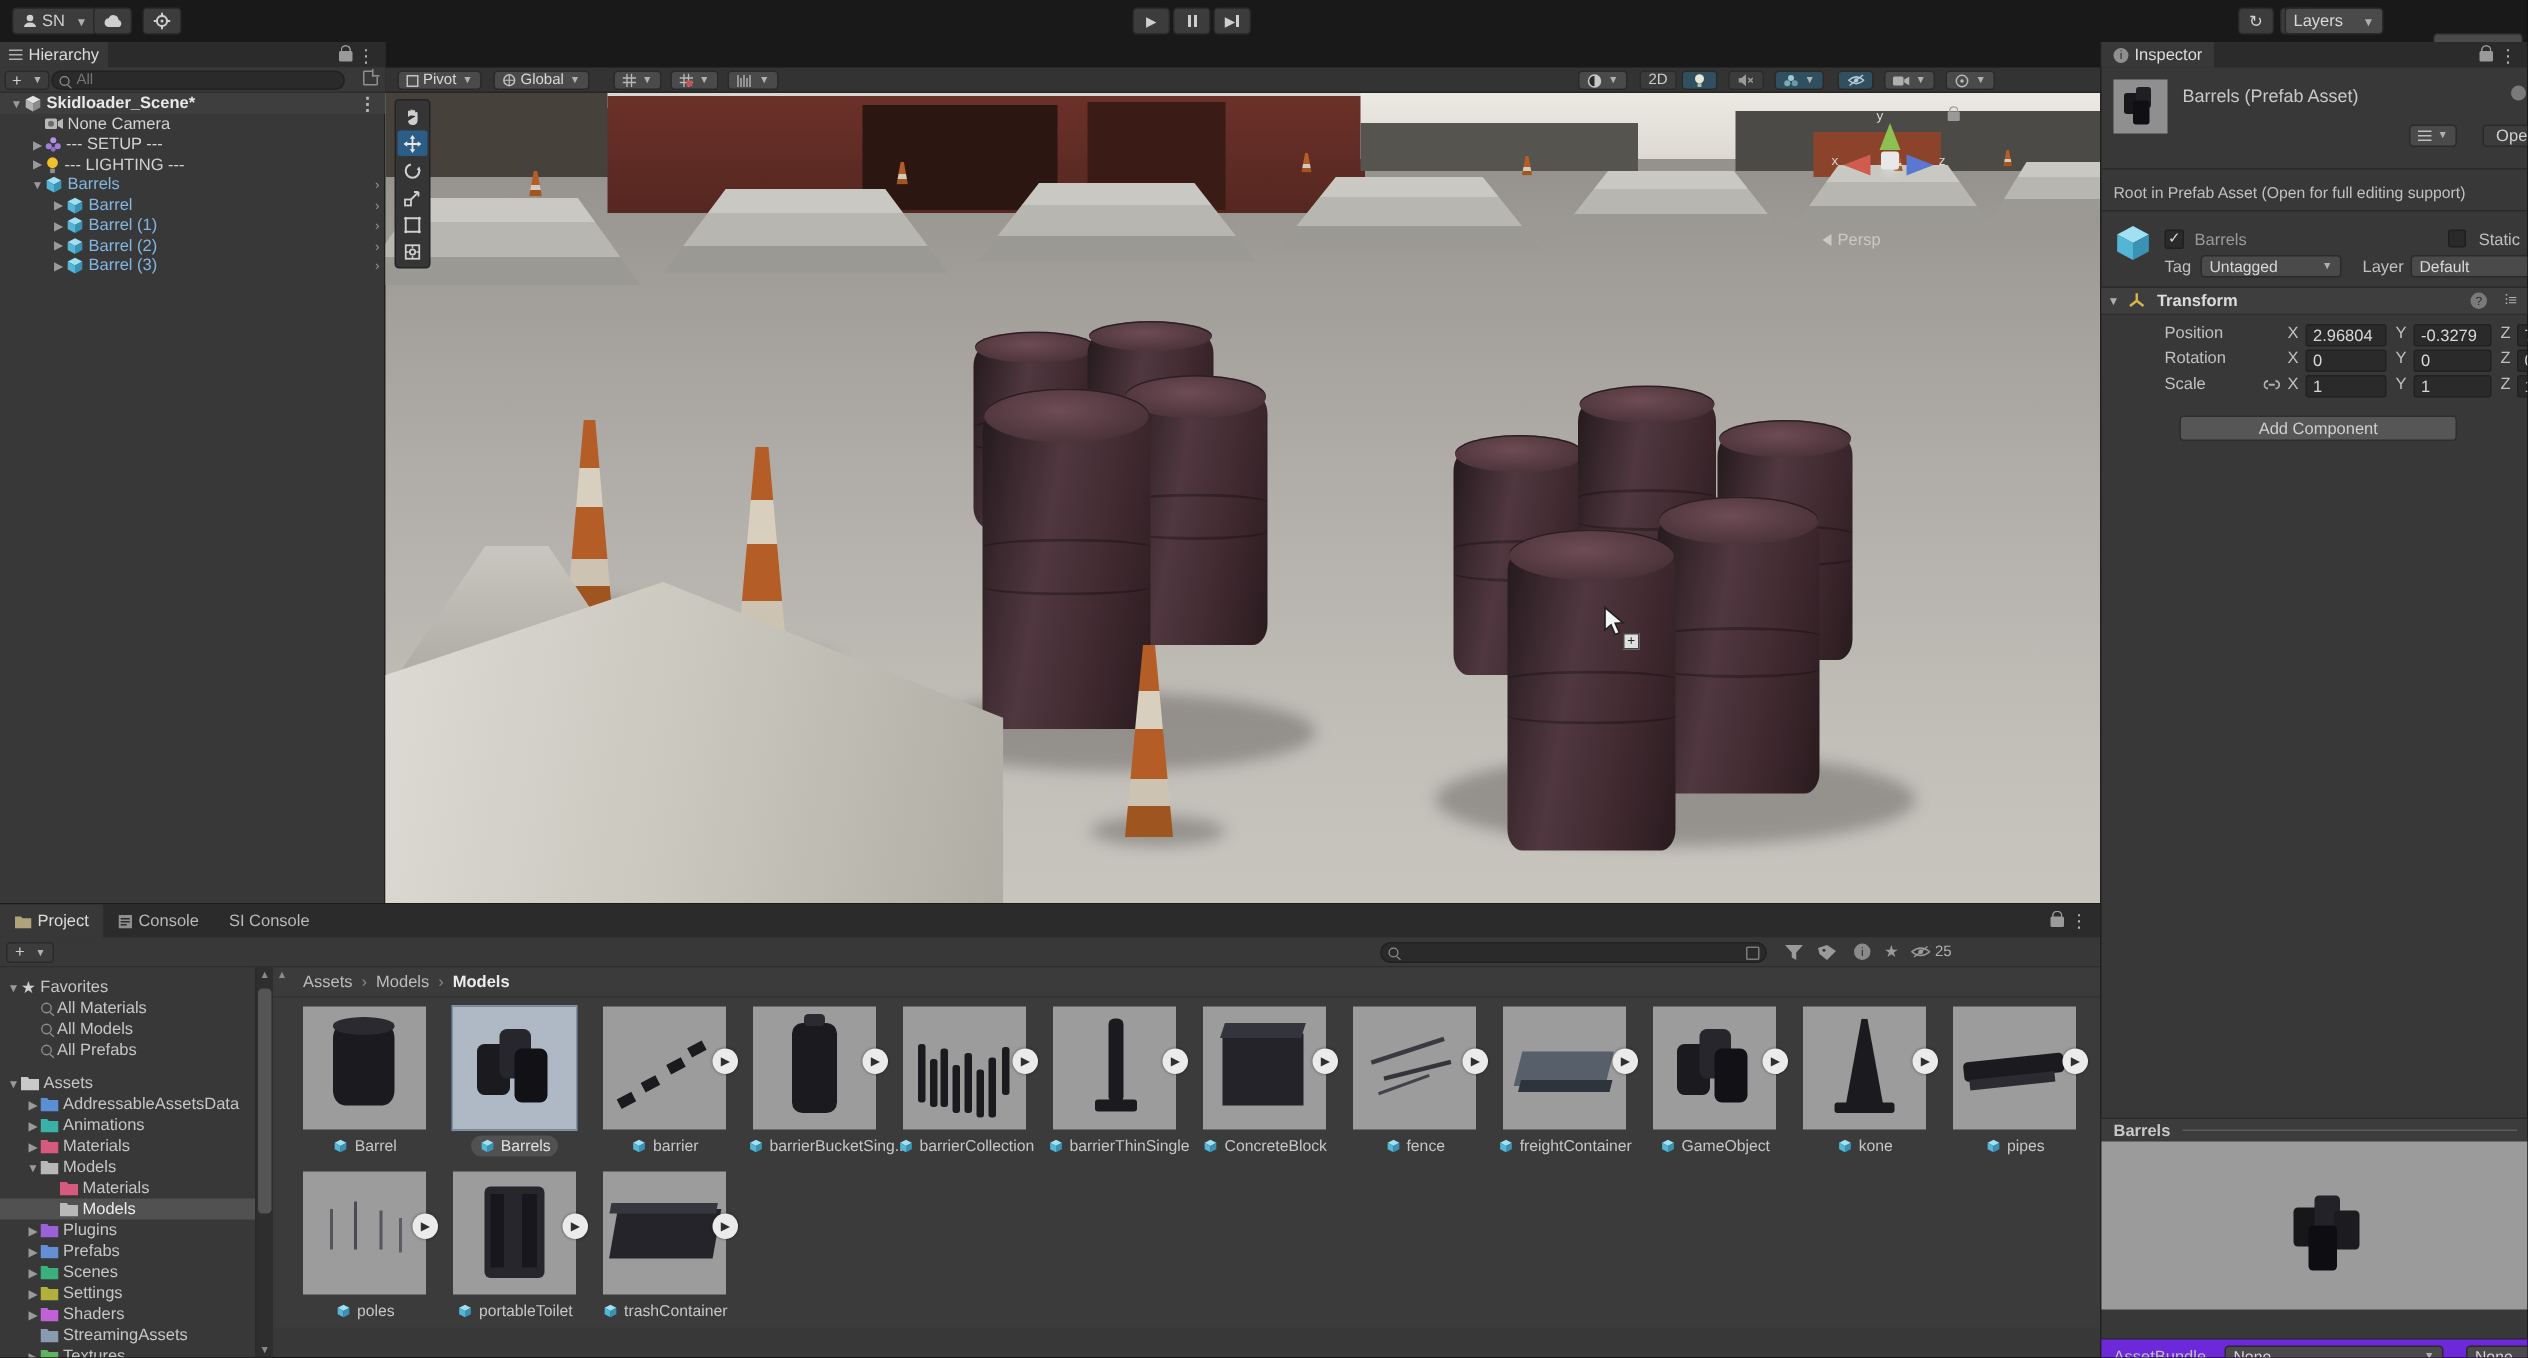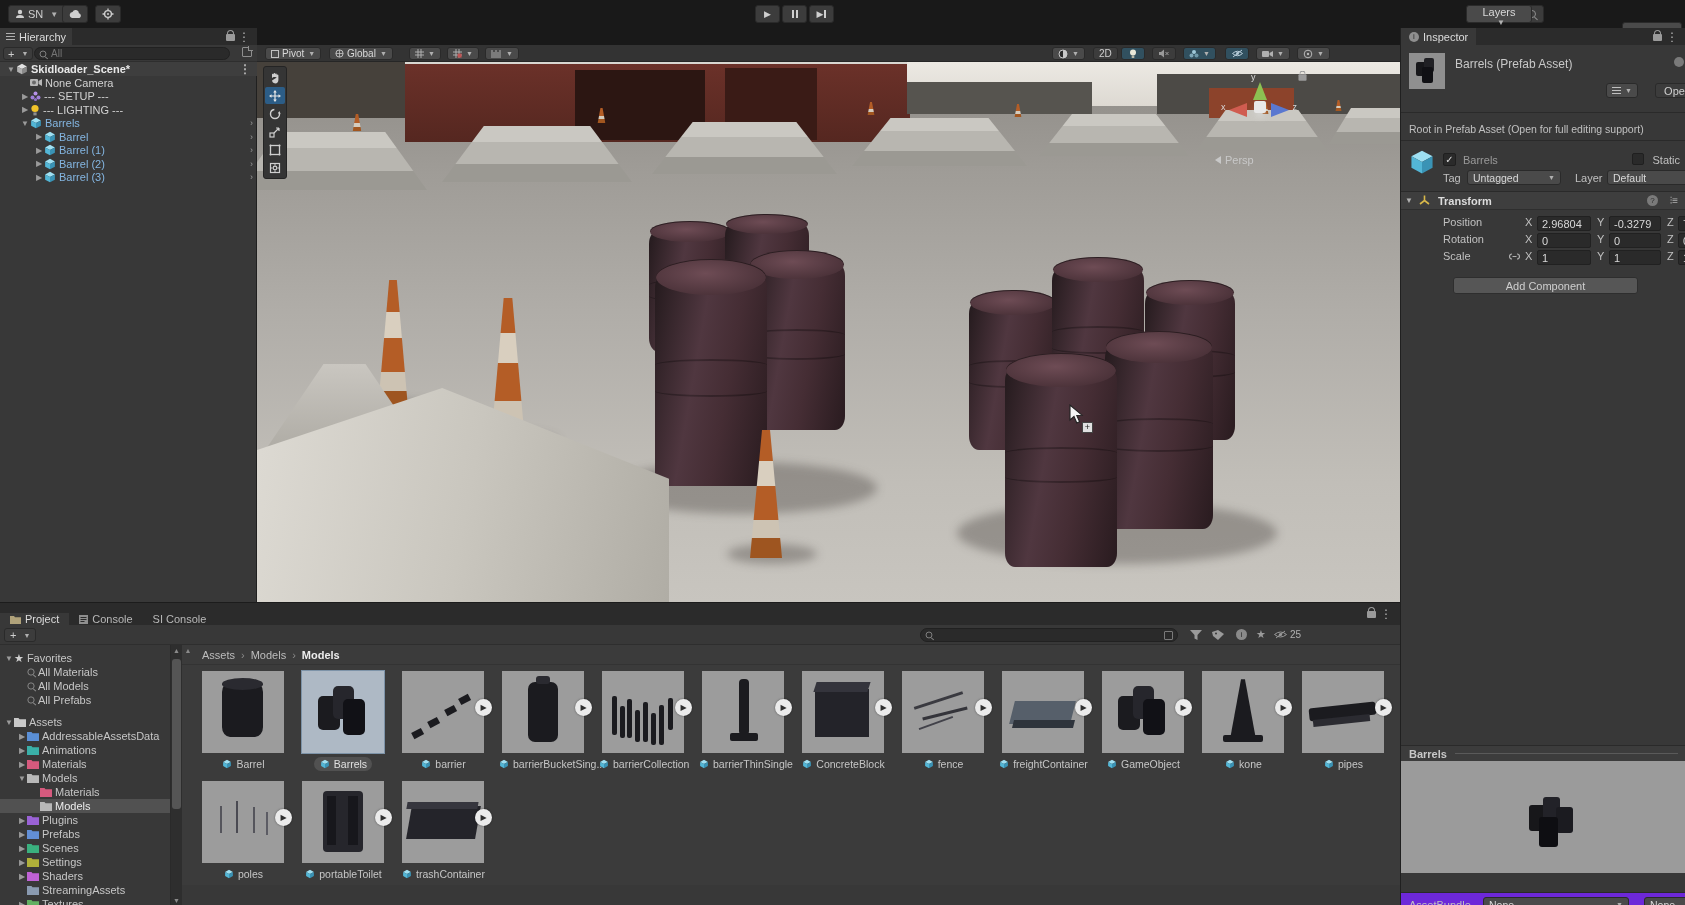--- a/index.html
+++ b/index.html
@@ -99,21 +99,21 @@
     <div class="btn" style="position:absolute;left:809px;top:5px;width:25px;height:18px;">
       <span style="display:inline-flex;align-items:center;gap:1px;font-size:9px;color:#cfcfcf;">▶<i style="width:2px;height:8px;background:#cfcfcf;"></i></span>
     </div>
 
     <div class="btn" style="position:absolute;left:1492px;top:5px;width:24px;height:18px;">
       <span style="font-size:11px;color:#cfcfcf;">↻</span>
     </div>
     <div class="btn" style="position:absolute;left:1520px;top:5px;width:24px;height:18px;">
       <span class="mag"></span>
     </div>
-    <div class="dd" style="position:absolute;left:1466px;top:5px;width:66px;height:18px;flex-direction:column;">
+    <div class="dd" style="position:absolute;left:1523px;top:5px;width:66px;height:18px;">
       <span>Layers</span>
         <span class="caret">▼</span>
     </div>
     <div class="dd" style="position:absolute;left:1622px;top:22px;width:60px;height:34px;">
       <span>Layout</span>
         <span class="caret">▼</span>
     </div>
   </div>
 
   <div class="panel" style="left:0;top:28px;width:257px;height:574px;border-right:1px solid #202020;">
@@ -625,21 +625,21 @@
         <span>None</span>
           <span class="caret" style="font-size:7px;">▼</span>
       </div>
       <div class="dd" style="position:absolute;left:243px;top:4px;width:46px;height:15px;font-size:10.5px;overflow:hidden;">
         <span>None</span>
       </div>
     </div>
   </div>
 
   <div class="panel" style="left:0;top:602px;width:1400px;height:303px;border-top:1px solid #1c1c1c;">
-    <div class="tabbar" style="left:0;top:0;width:1400px;height:22px;align-items:flex-end;">
+    <div class="tabbar" style="left:0;top:0;width:1400px;height:22px;">
       <div class="tab active">
         <span>
             <svg width="11" height="9" viewBox="0 0 11 9">
               <path d="M0 1h4l1 1.2h6V9H0z" fill="#b0a27a"></path>
             </svg>
           </span>
         <span>Project</span>
       </div>
       <div class="tab">
         <span>

